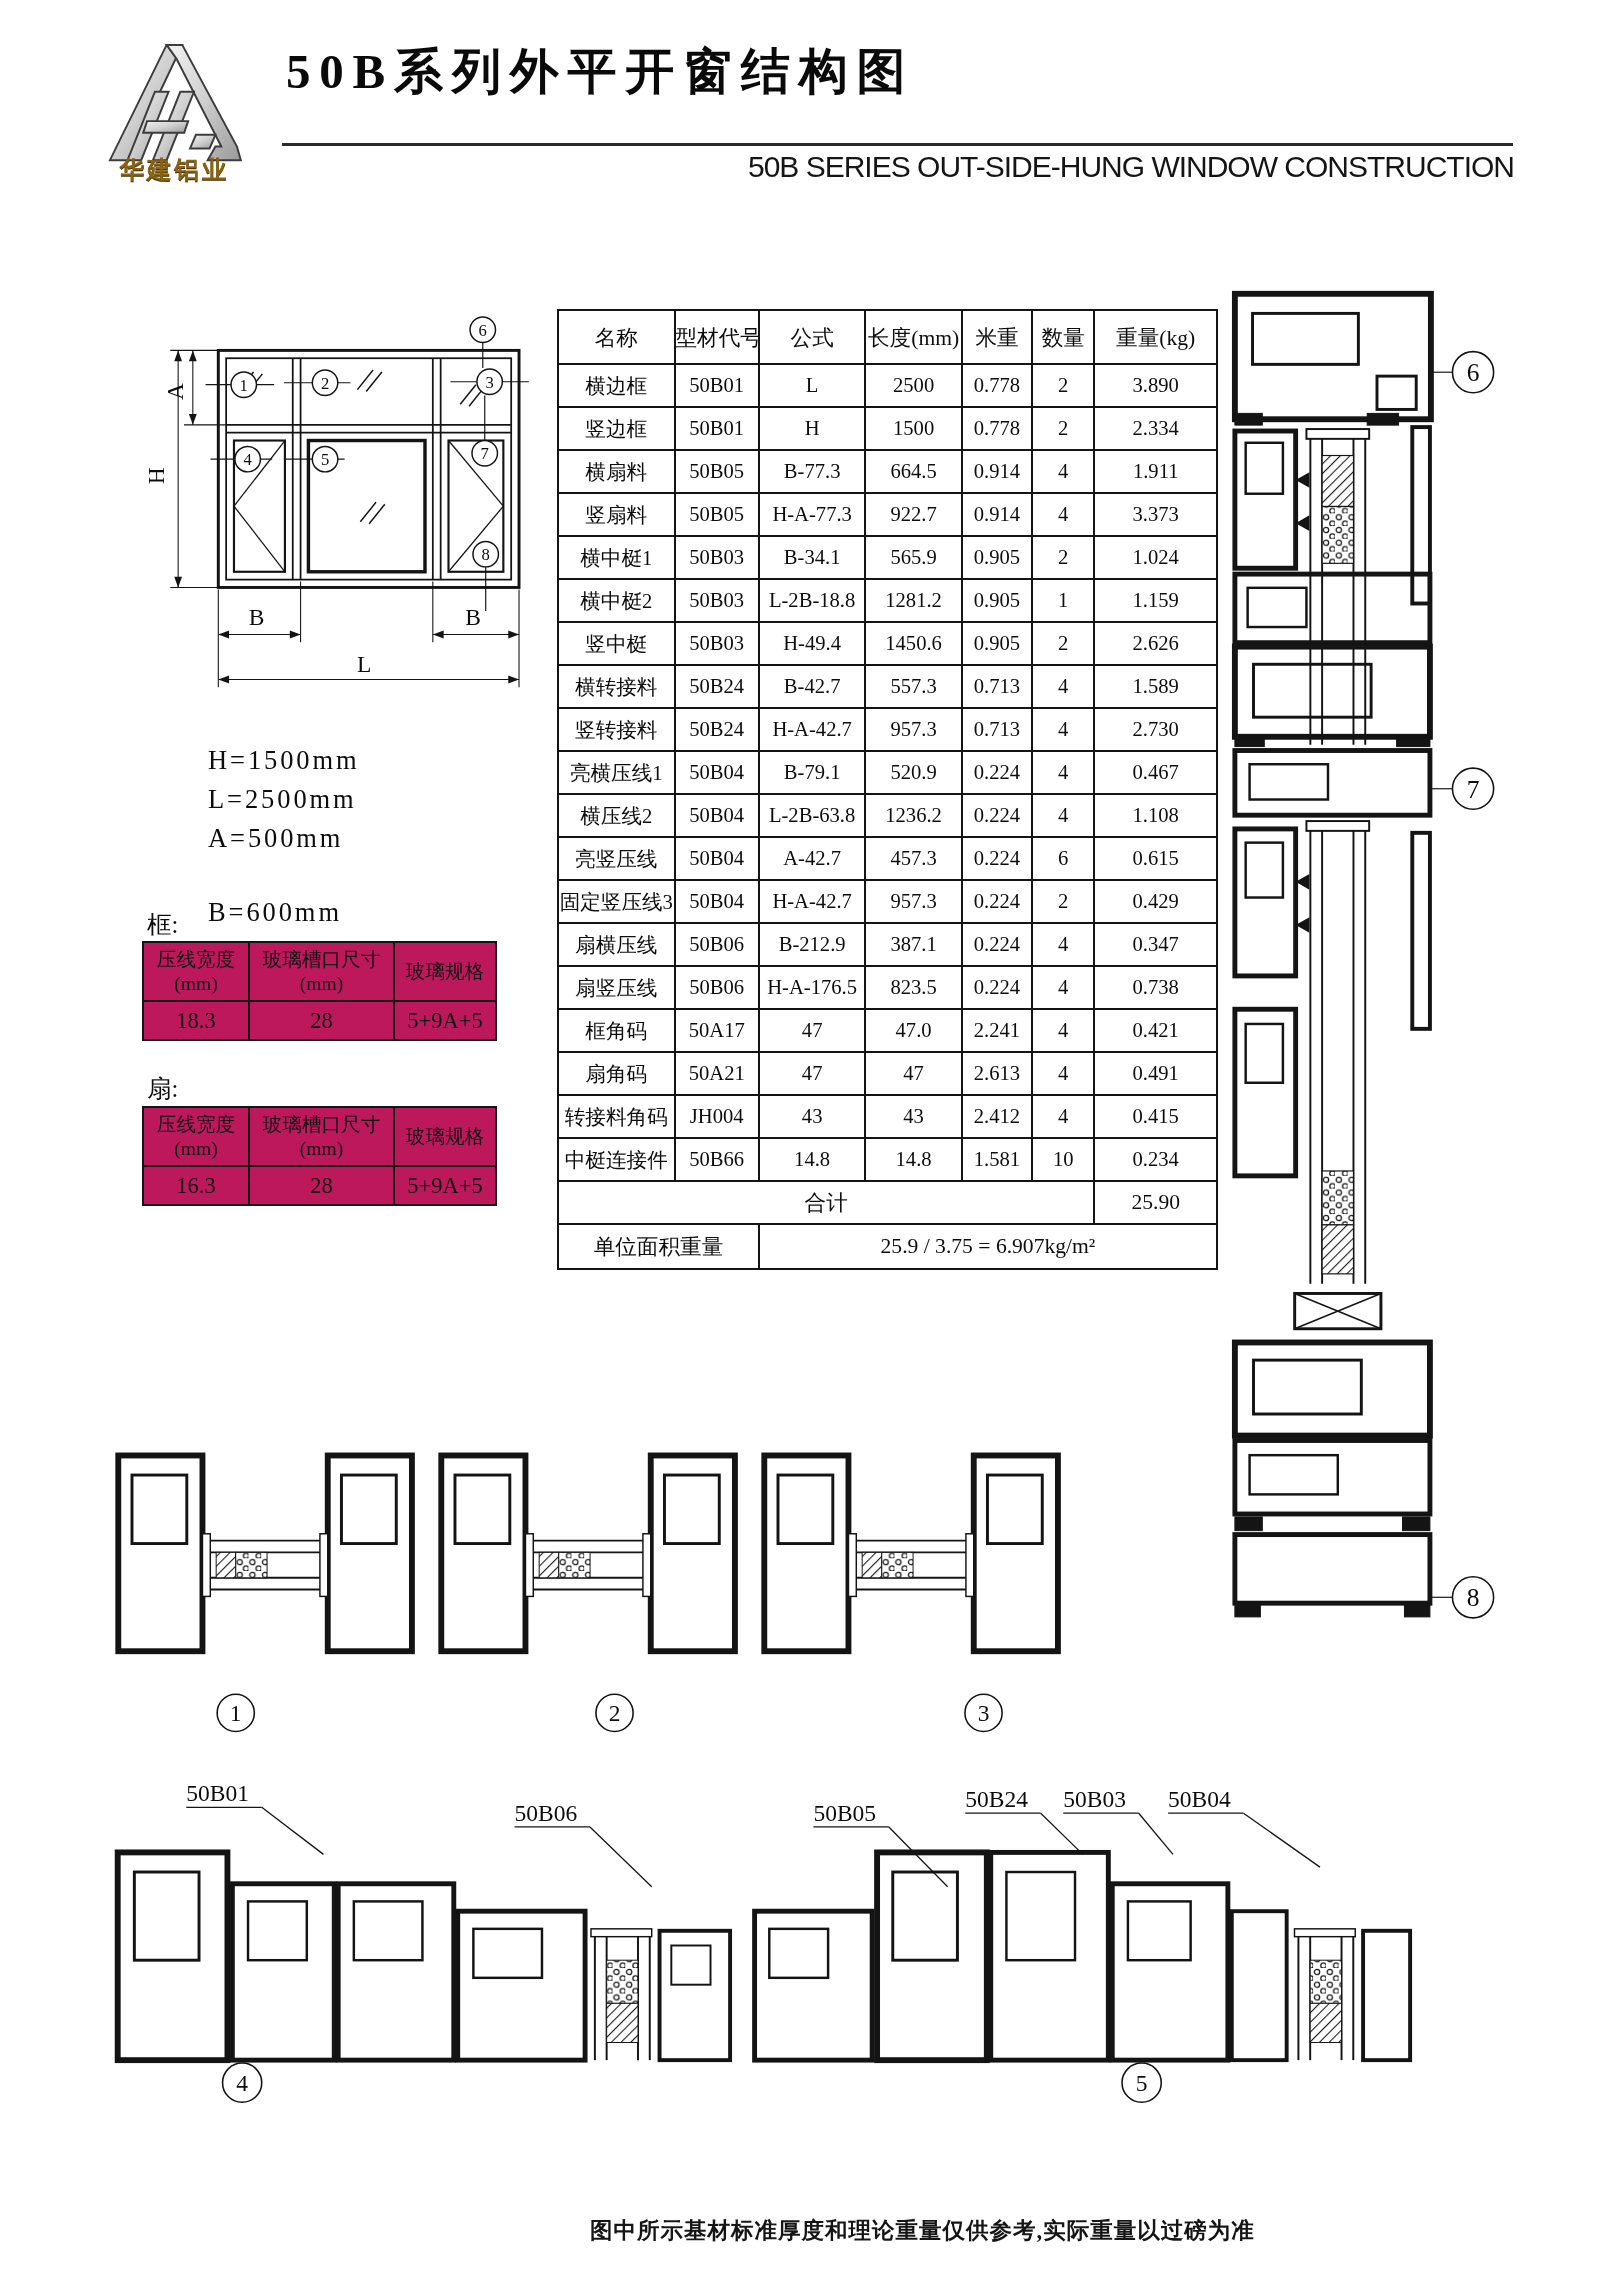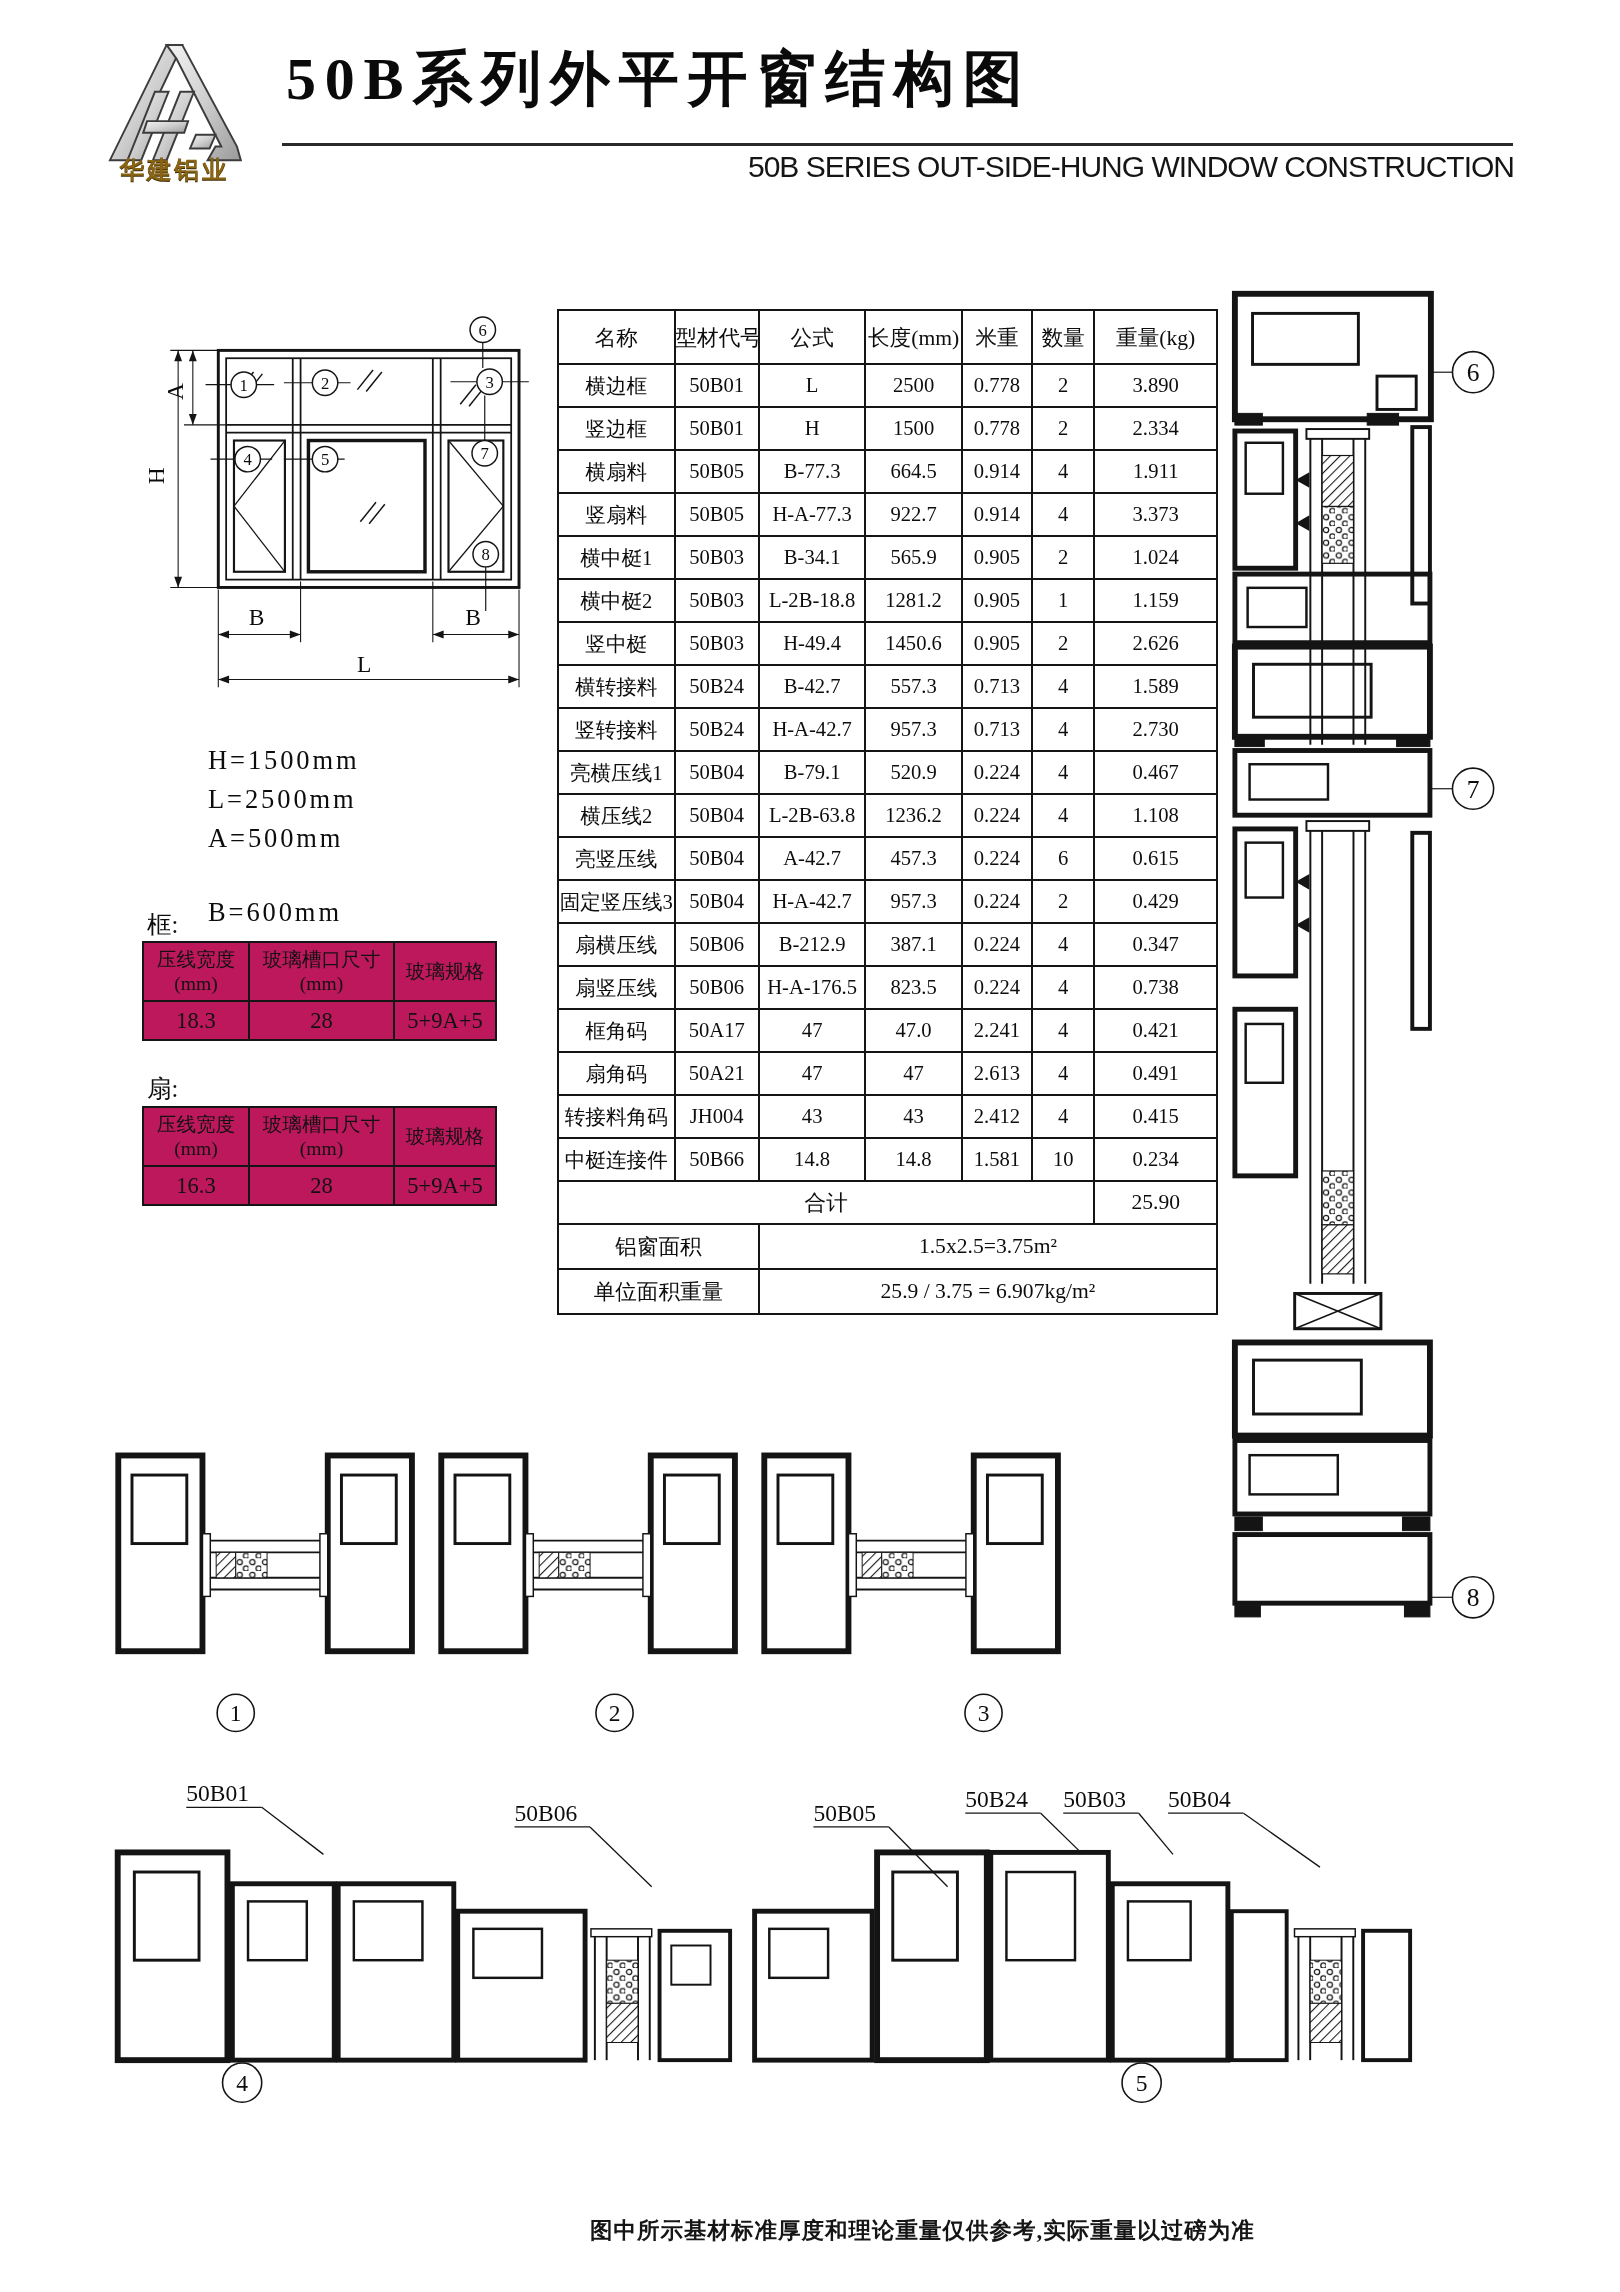--- a/index.html
+++ b/index.html
@@ -1,20 +1,20 @@
 <!DOCTYPE html>
 <html><head>
 <meta charset="utf-8">
 <style>
   html,body{margin:0;padding:0;background:#fff;}
   #page{position:relative;width:1620px;height:2293px;background:#ffffff;overflow:hidden;
         font-family:"Liberation Serif","DejaVu Serif",serif;color:#111;}
   .abs{position:absolute;}
   
-  #title-cn{left:286px;top:39px;font-size:60px;font-weight:bold;letter-spacing:8.8px;color:#0a0a0a;}
+  #title-cn{left:286px;top:39px;font-size:49px;font-weight:bold;letter-spacing:8.8px;color:#0a0a0a;}
   #header-rule{left:282px;top:143px;width:1231px;height:2.9px;background:#2a2a2a;}
   #subtitle-en{left:0;top:150px;width:1514px;text-align:right;font-size:30px;
                font-family:"Liberation Sans","DejaVu Sans",sans-serif;font-stretch:condensed;
                letter-spacing:-1px;color:#151515;}
   #logo-text{left:106px;top:153px;width:137px;text-align:center;font-size:24.5px;font-weight:bold;
              color:#8a6413;letter-spacing:2.9px;text-shadow:0 1px 0 #3a2c05;}
   
   .dim-line{left:208px;font-size:26.5px;letter-spacing:2.9px;color:#0d0d0d;}
   
   .spec-label{left:147px;font-size:24.5px;color:#0d0d0d;}
@@ -428,24 +428,20 @@
           <td>1.581</td>
           <td>10</td>
           <td>0.234</td>
         </tr>
       </tbody>
     <tbody>
       <tr class="t-total">
         <td colspan="6">合计</td>
         <td>25.90</td>
       </tr>
-      <tr class="t-area">
-        <td colspan="2">铝窗面积</td>
-        <td colspan="5">1.5x2.5=3.75m²</td>
-      </tr>
       <tr class="t-unit">
         <td colspan="2">单位面积重量</td>
         <td colspan="5">25.9 / 3.75 = 6.907kg/m²</td>
       </tr>
     </tbody>
   </table>
 
   <svg class="abs" style="left:1220px;top:284px;" width="314" height="1377" viewBox="0 0 320 1405">
     <g stroke="#141414" fill="none">
 

